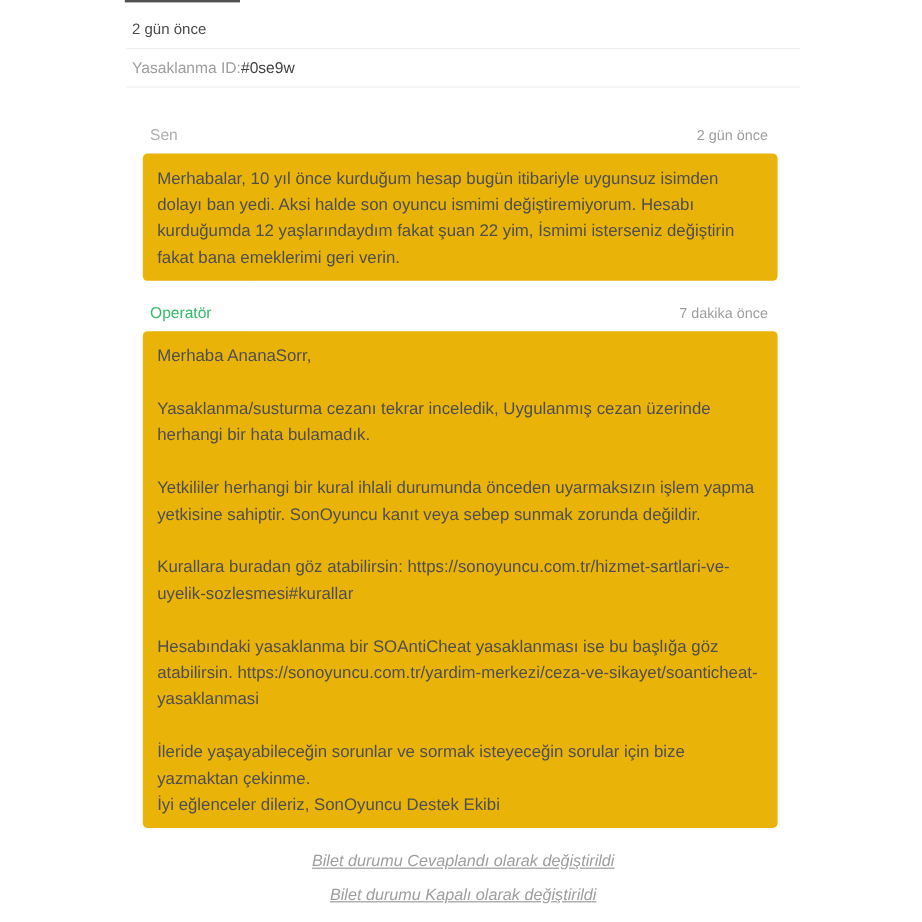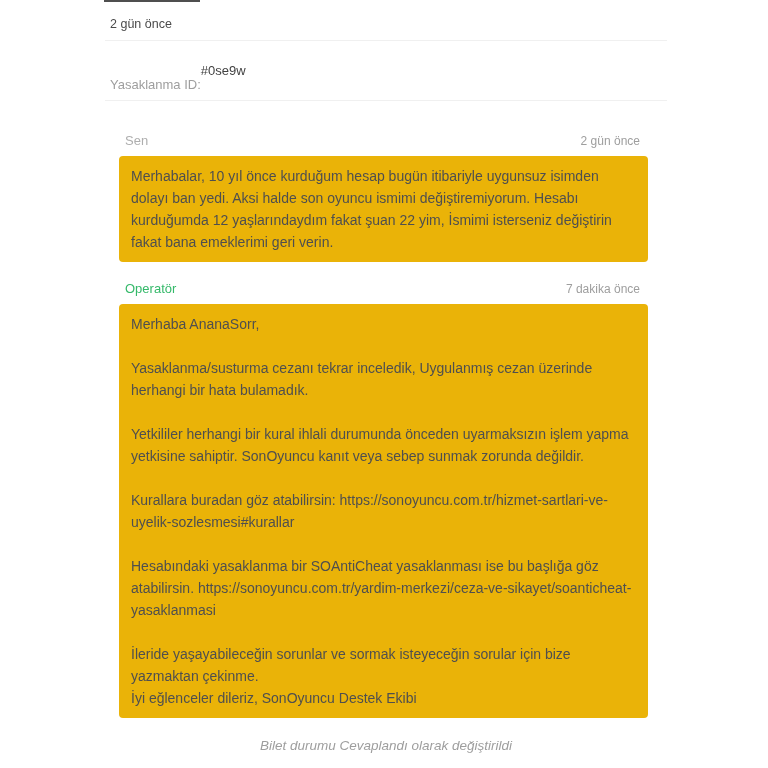--- a/index.html
+++ b/index.html
@@ -41,21 +41,21 @@
   .divider {
     height: 1px;
     background: #f0f0f0;
   }
   .id-row {
     display: flex;
     align-items: center;
     padding: 8px 5px;
     font-size: 13px;
   }
-  .id-label { color: #9e9e9e; margin-top: 28px; }
+  .id-label { color: #9e9e9e; }
   .id-value { color: #424242; }
   .messages {
     padding: 0 19px 0 14px;
   }
   .msg-header {
     display: flex;
     justify-content: space-between;
     align-items: baseline;
     padding: 0 8px 0 6px;
     margin-top: 32px;
@@ -74,20 +74,21 @@
     color: #4f4f4f;
     white-space: pre-line;
     overflow-wrap: break-word;
   }
   .status-line {
     text-align: center;
     font-style: italic;
     color: #9e9e9e;
     font-size: 13.5px;
     margin-top: 20px;
+    text-decoration: underline;
   }
   .status-line + .status-line { margin-top: 13px; }
 </style>
 </head>
 <body>
 
 <div class="top-strip"></div>
 
 <div class="container">
 

